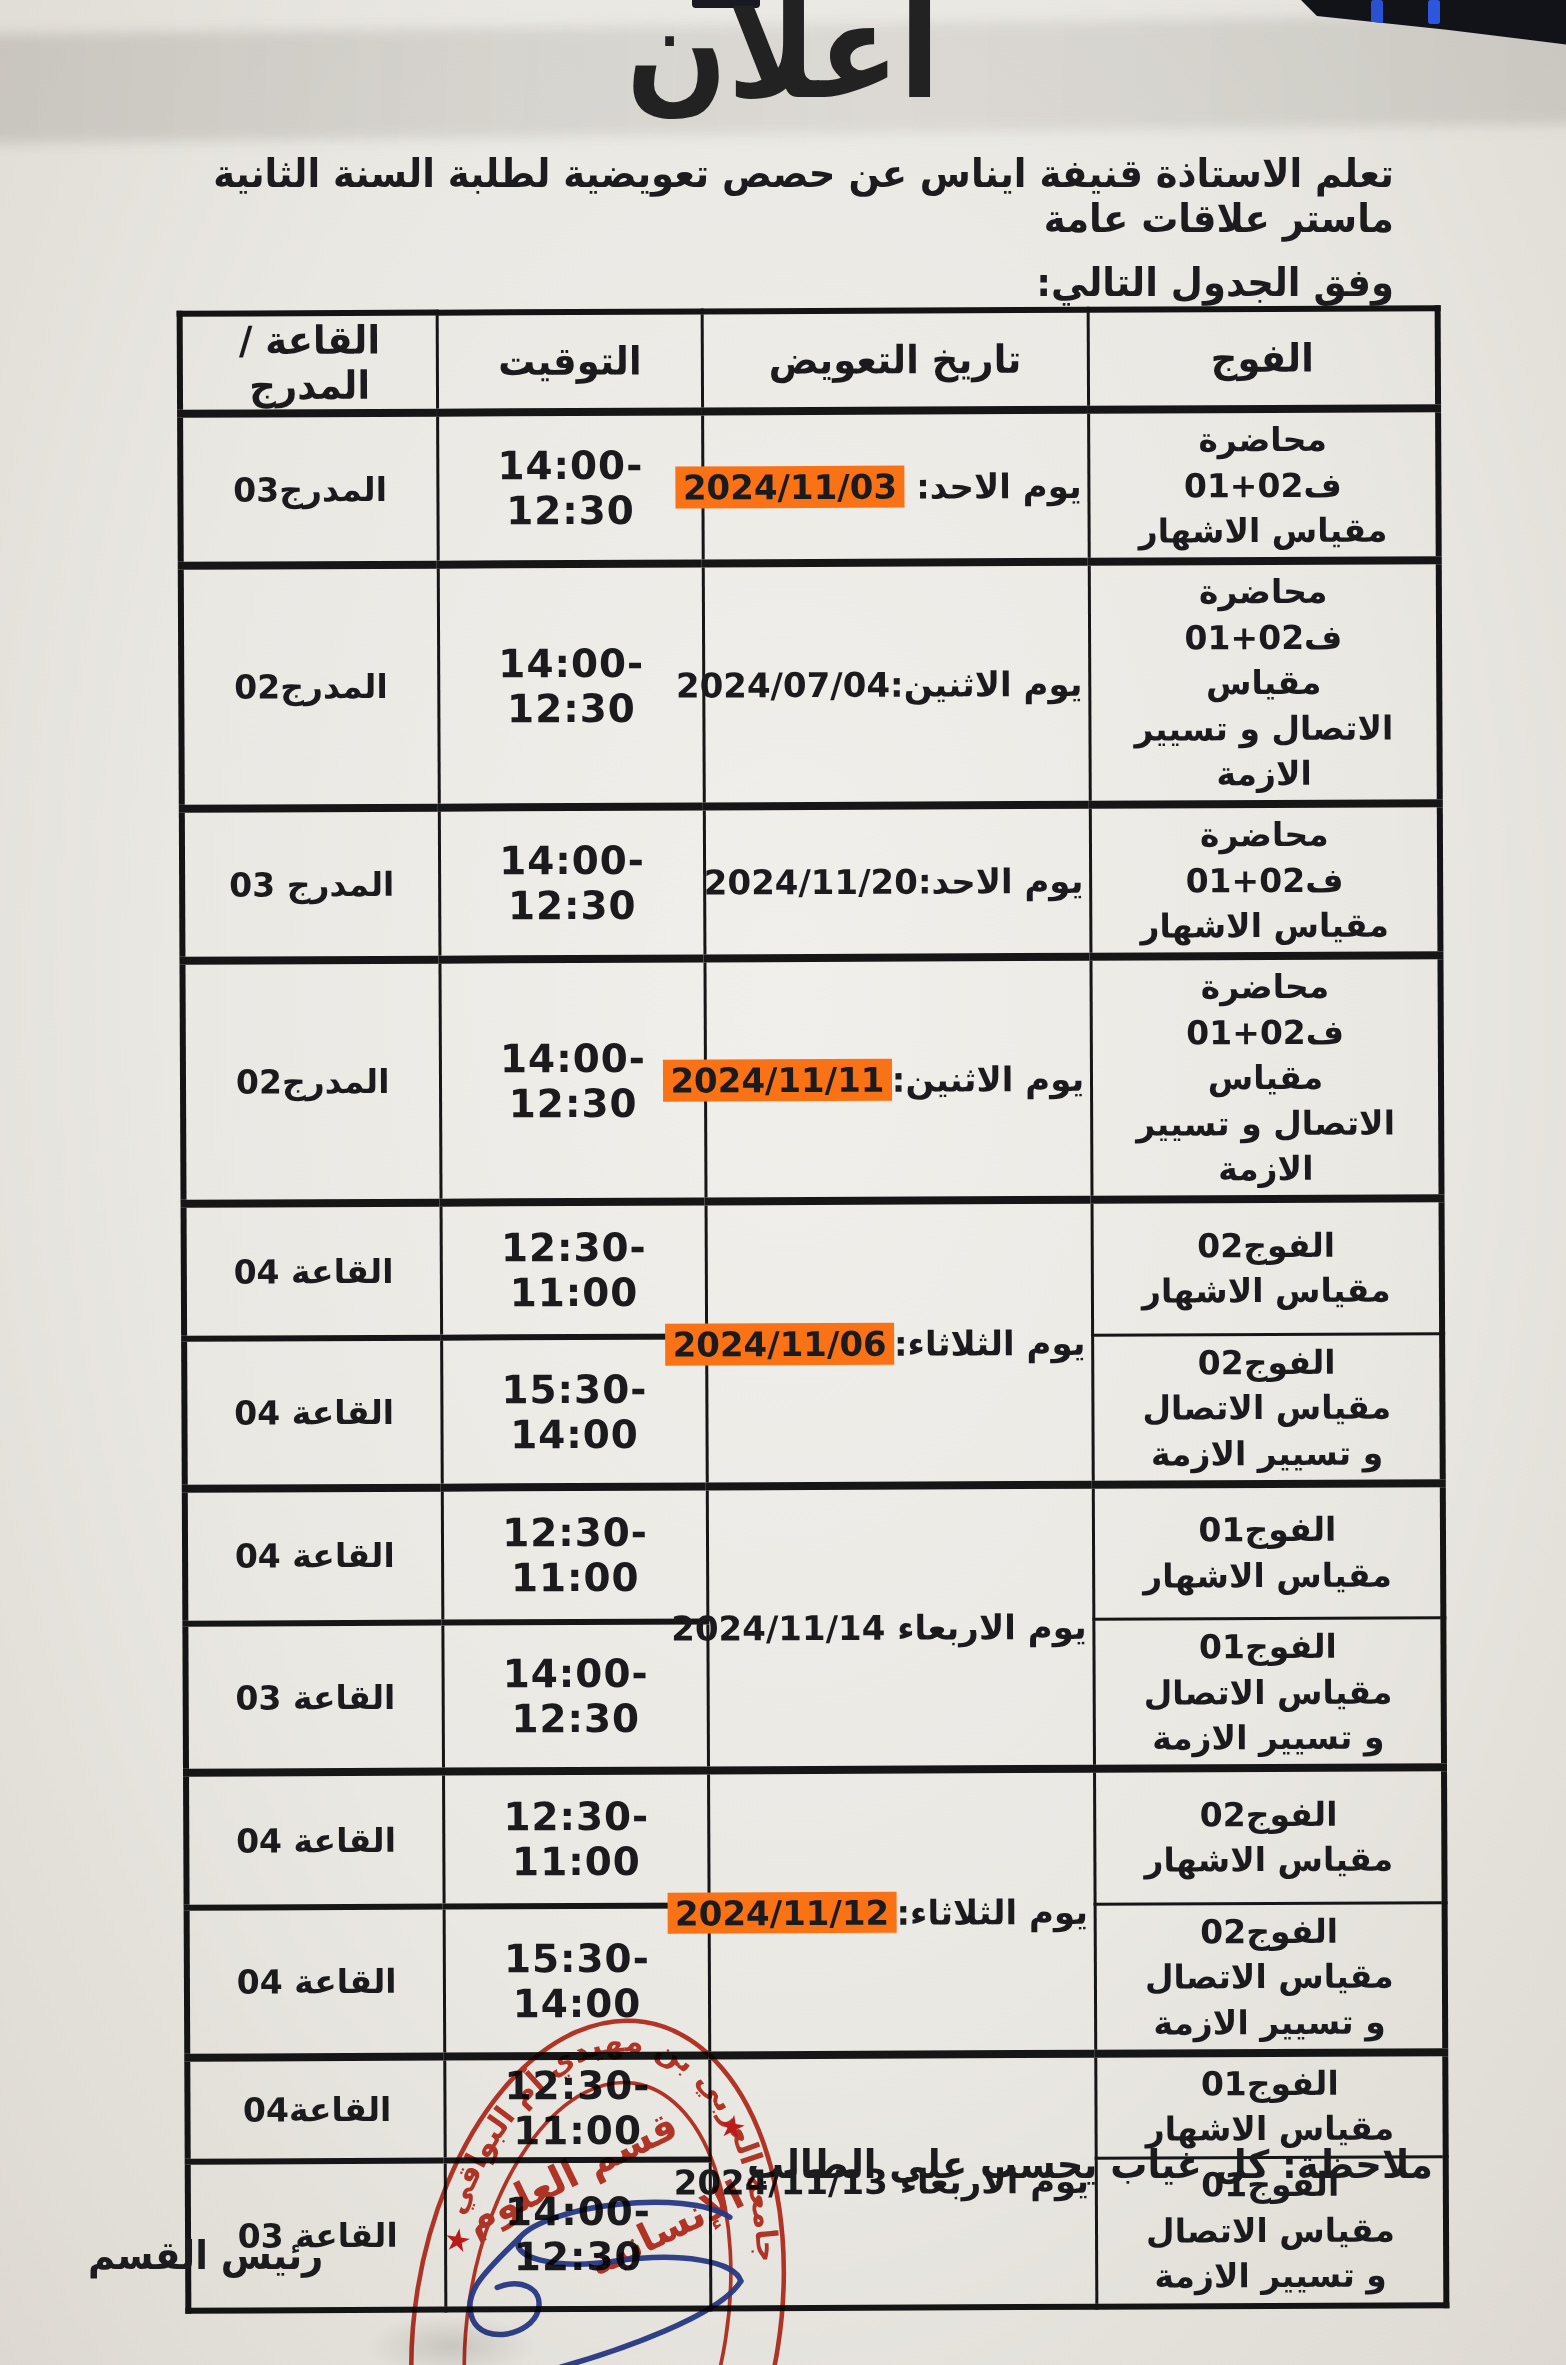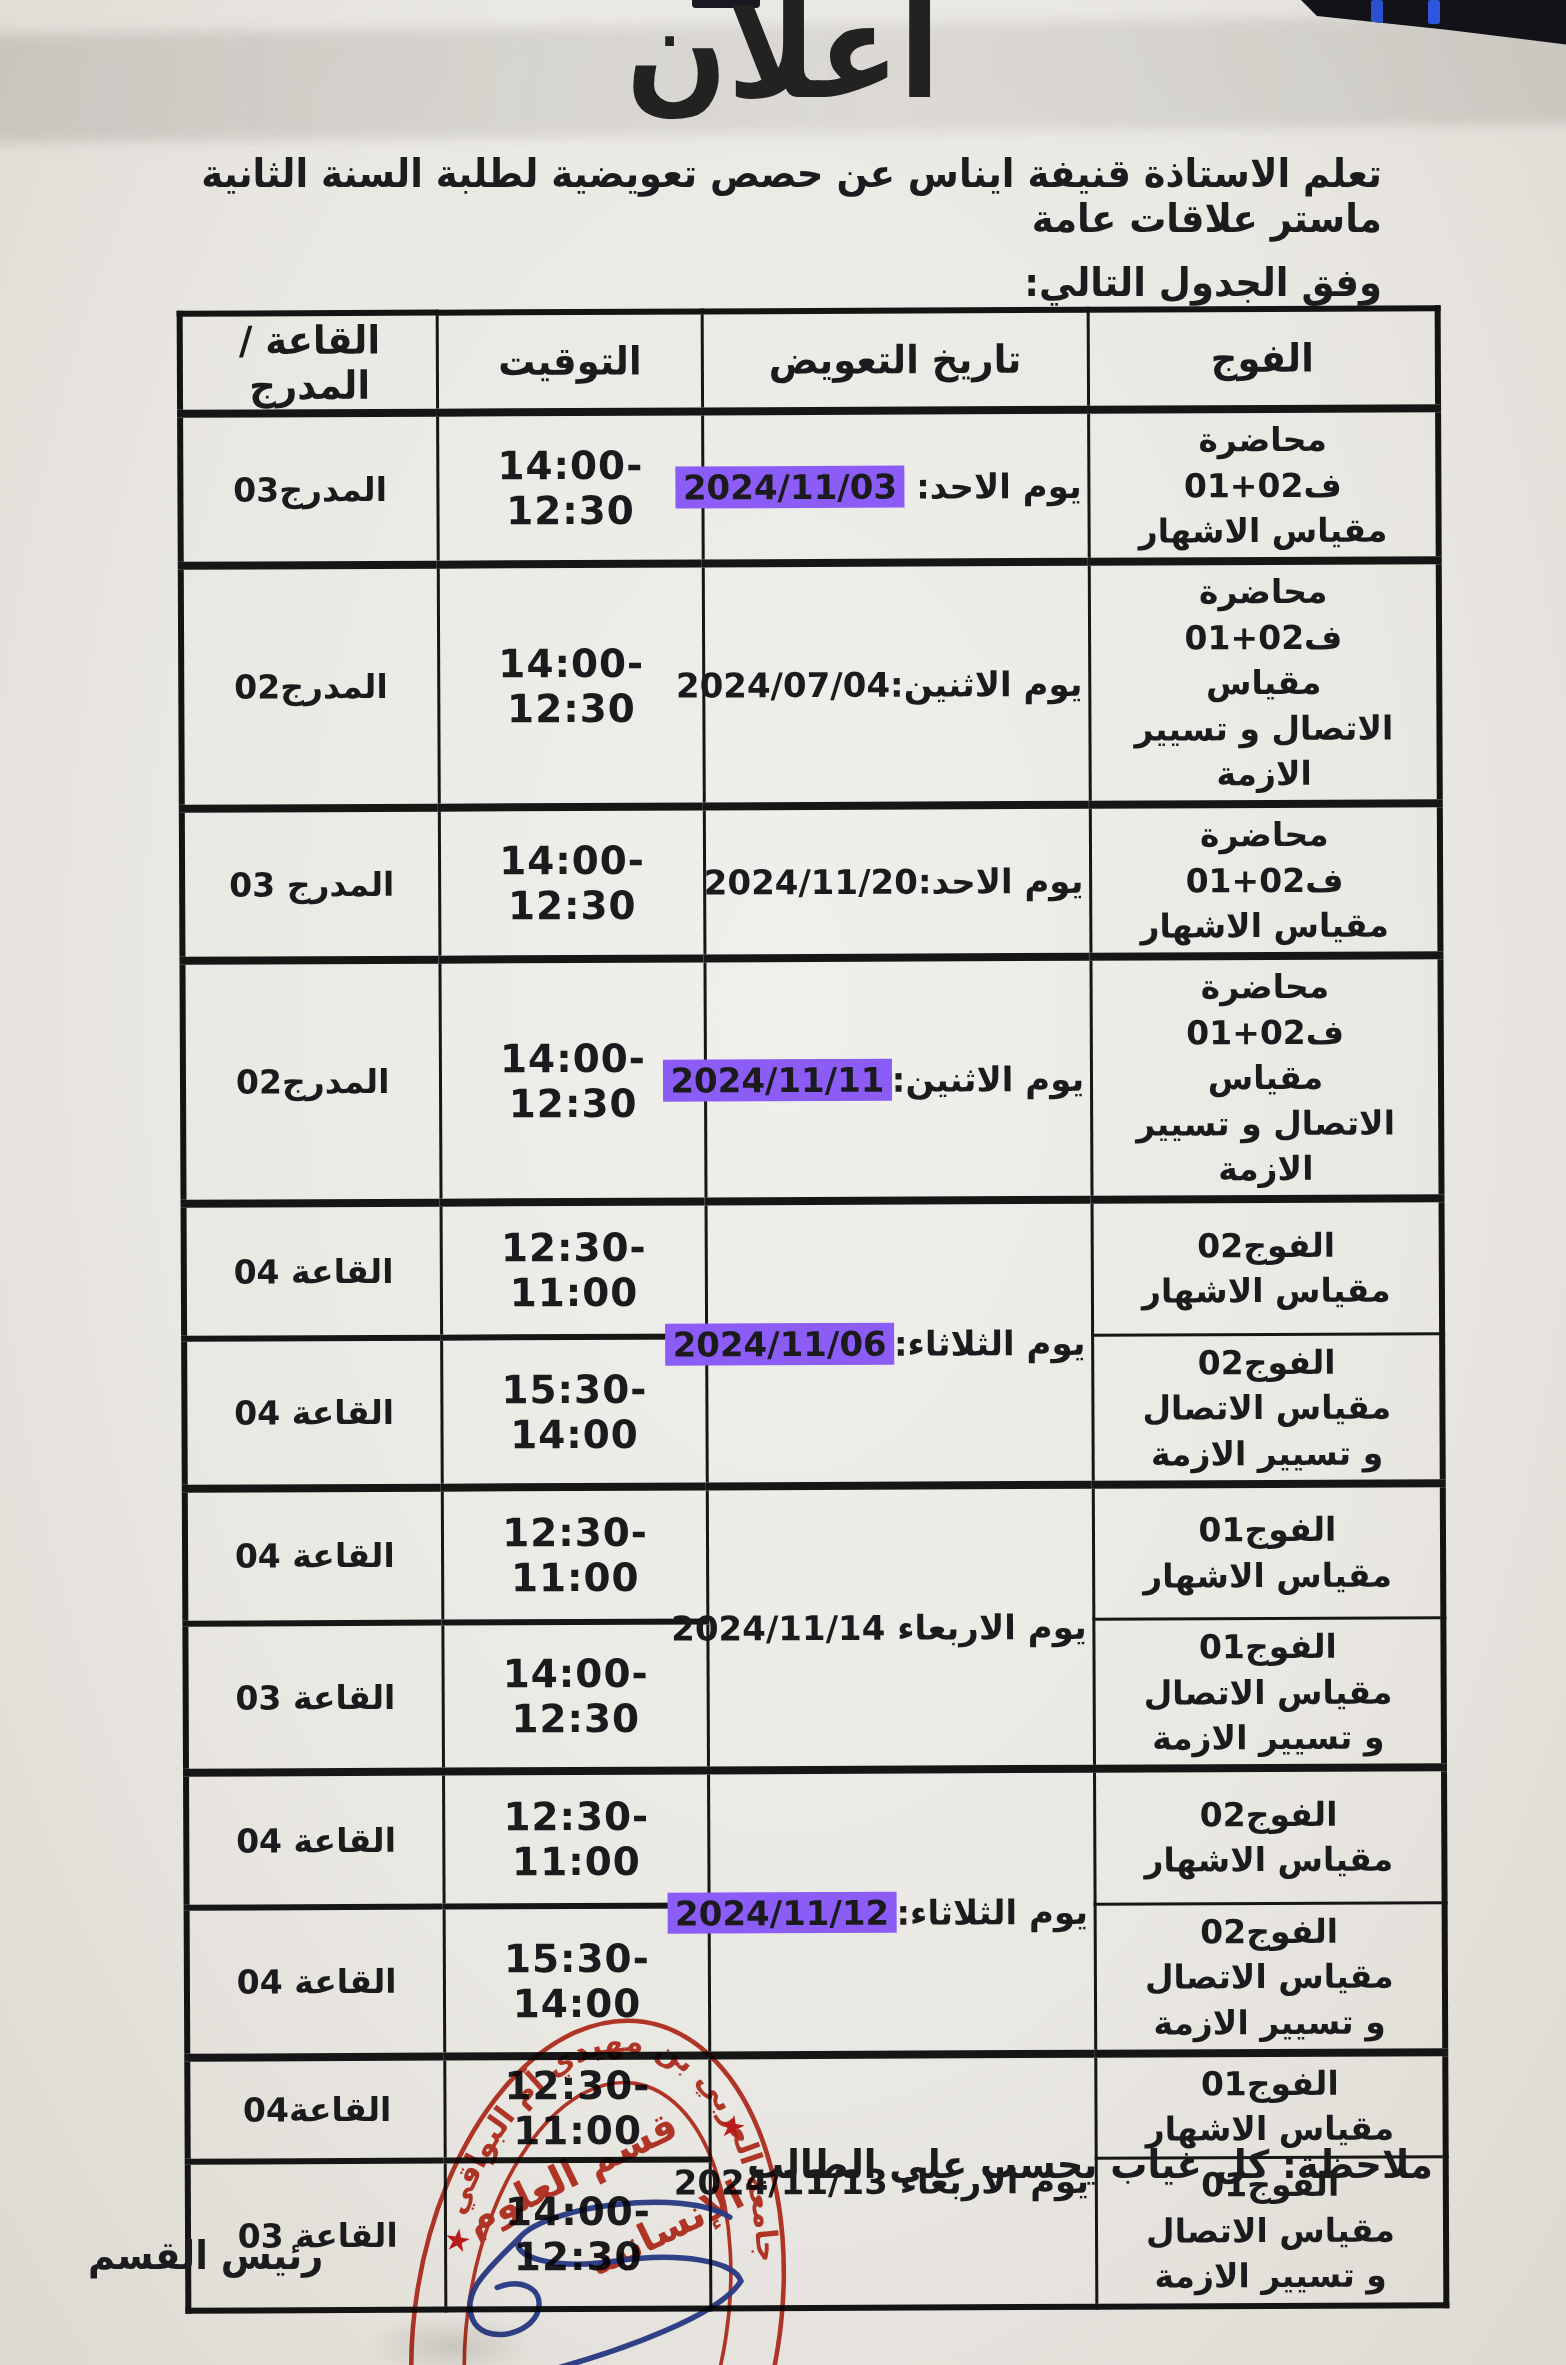--- a/index.html
+++ b/index.html
@@ -28,36 +28,36 @@
   .bottom-smudge{
     position:absolute;left:365px;top:2314px;width:173px;height:64px;border-radius:50%;
     background:radial-gradient(ellipse, rgba(120,115,108,.25), rgba(120,115,108,0) 70%);
   }
   
   .title{
     position:absolute;top:-18px;left:0;width:100%;text-align:center;
     font-size:119px;font-weight:bold;transform:scaleY(1.12);color:#222;
     letter-spacing:1.8px;
   }
-  .intro{position:absolute;top:153px;right:184px;left:146px;text-align:right;}
+  .intro{position:absolute;top:153px;right:172px;left:146px;text-align:right;}
   .intro .l1{font-size:37px;font-weight:bold;transform:scaleY(1.05);}
   .intro .l2{font-size:37px;font-weight:bold;margin-top:22px;transform:scaleY(1.05);}
   
   .tbl-wrap{position:absolute;top:308px;left:181px;width:1264px;transform:rotate(-0.25deg);}
   table{width:100%;border-collapse:collapse;direction:rtl;table-layout:fixed;border:6.4px solid #141414;}
   th,td{border:3.7px solid #161616;text-align:center;vertical-align:middle;padding:3.7px 5.5px;font-weight:bold;color:#1b1b1d;}
   thead th{font-size:37px;height:64px;border-bottom-width:7.3px;transform:scaleY(1.05);}
   tr.group-start>td{border-top-width:8.2px;}
   tr.sub-row>td.c-time, tr.sub-row>td.c-room{border-top-width:6.4px;}
   tr.sub-row>td.c-group{border-top-width:1.8px;}
   td.c-group{font-size:33px;line-height:1.38;}
   td.c-date{font-size:34px;white-space:nowrap;}
   td.c-time{font-size:39px;letter-spacing:0.9px;}
   td.c-room{font-size:33px;}
-  td.c-date .hl{background:#8b5cf6;padding:0.9px 7.3px;}
+  td.c-date .hl{background:#f97316;padding:0.9px 7.3px;}
   
   .note{position:absolute;top:2143px;right:133px;font-size:37px;font-weight:bold;transform:scaleY(1.05);}
   .signer{position:absolute;top:2234px;left:88px;font-size:37px;font-weight:bold;transform:scaleY(1.05);}
   
   .stamp{position:absolute;left:383px;top:1991px;mix-blend-mode:multiply;}
   .stamp text{font-family:"DejaVu Sans", sans-serif;font-weight:bold;}
 </style>
 </head>
 <body>
 

